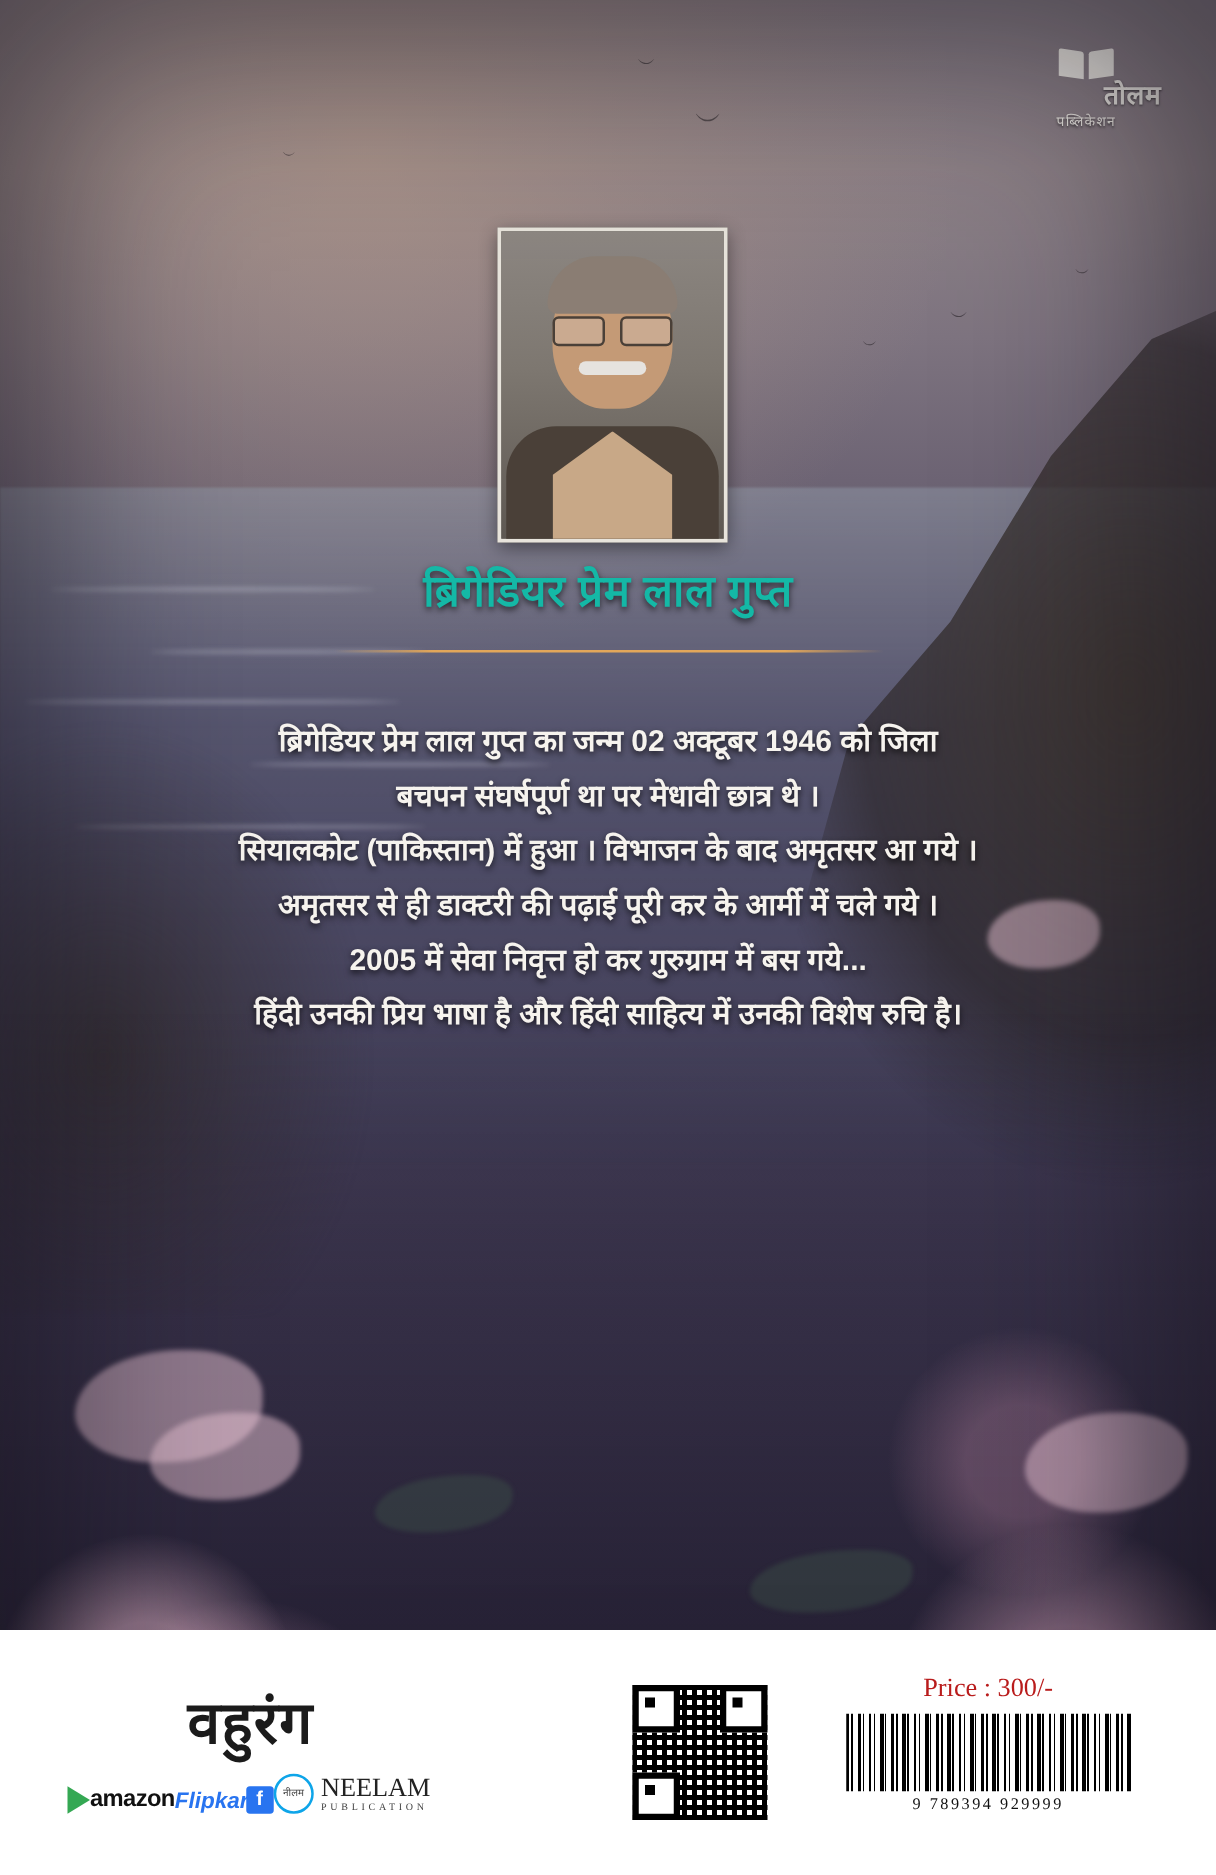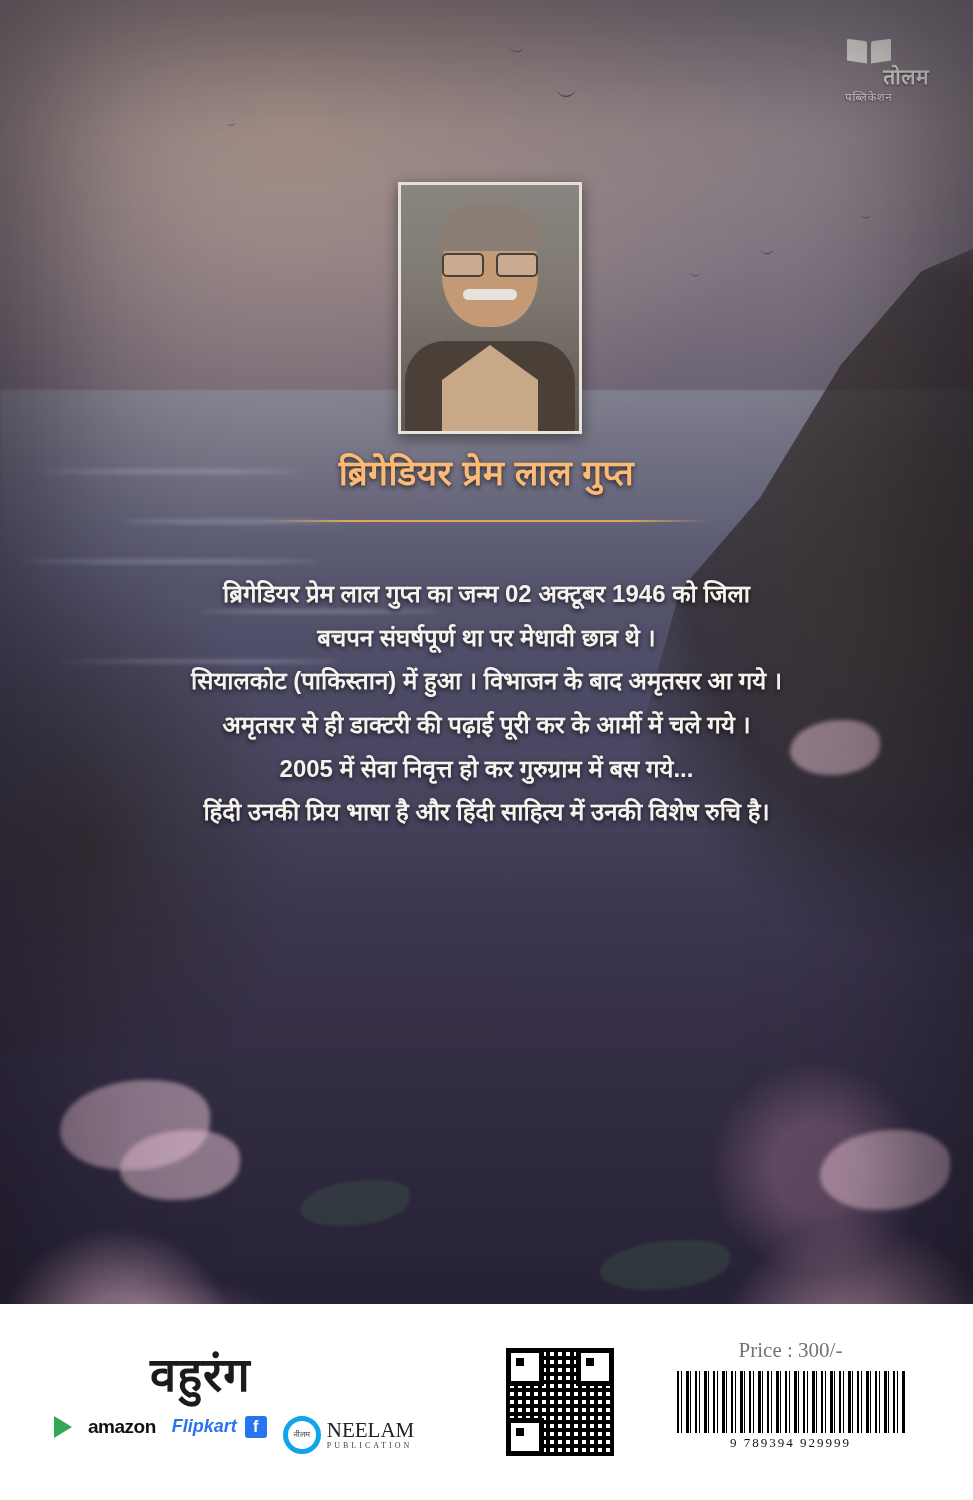--- a/index.html
+++ b/index.html
@@ -244,21 +244,21 @@
   }
 
   
   .author-name {
     position: absolute;
     left: 0; right: 0;
     top: 448px;
     text-align: center;
     font-size: 35px;
     font-weight: bold;
-    color: #fdba74;
+    color: #14b8a6;
     letter-spacing: 0.5px;
     text-shadow: 0 2px 5px rgba(0,0,0,0.65);
   }
   .name-rule {
     position: absolute;
     left: 50%;
     transform: translateX(-50%);
     top: 520px;
     width: 440px;
     height: 2px;
@@ -298,22 +298,21 @@
   .vr-logo {
     font-size: 47px;
     font-weight: bold;
     color: #1b1b1b;
     letter-spacing: 1px;
     margin: 0 0 10px 96px;
     line-height: 1;
   }
   .store-row {
     display: flex;
-    align-items: flex-start;
-    gap: 16px;
+    align-items: flex-end;
     margin-top: 18px;
   }
   .gp-icon {
     width: 0;
     height: 0;
     border-top: 11px solid transparent;
     border-bottom: 11px solid transparent;
     border-left: 18px solid #34a853;
   }
   .amazon {
@@ -339,21 +338,21 @@
     line-height: 22px;
     margin-left: -8px;
   }
   .neelam {
     display: flex;
     align-items: center;
     gap: 6px;
   }
   .neelam-mark {
     width: 28px; height: 28px;
-    border: 5px solid #0ea5e9;
+    border: 2px solid #0ea5e9;
     border-radius: 50%;
     font-size: 8px;
     text-align: center;
     line-height: 28px;
     color: #444;
   }
   .neelam-name {
     font-size: 21px;
     color: #222;
     line-height: 1;
@@ -398,21 +397,21 @@
   .qr-eye.tr { right: 0; top: 0; }
   .qr-eye.bl { left: 0; bottom: 0; }
 
   .footer-right {
     flex: 1;
     padding-right: 52px;
     text-align: center;
   }
   .price-line {
     font-size: 21px;
-    color: #737373;
+    color: #b91c1c;
     font-family: "Liberation Serif", serif;
   }
   .isbn-line {
     font-size: 23px;
     color: #111;
     border-top: 1px solid #000;
     padding-top: 3px;
     margin: 3px auto 0;
     width: 225px;
     font-family: "Liberation Serif", serif;

